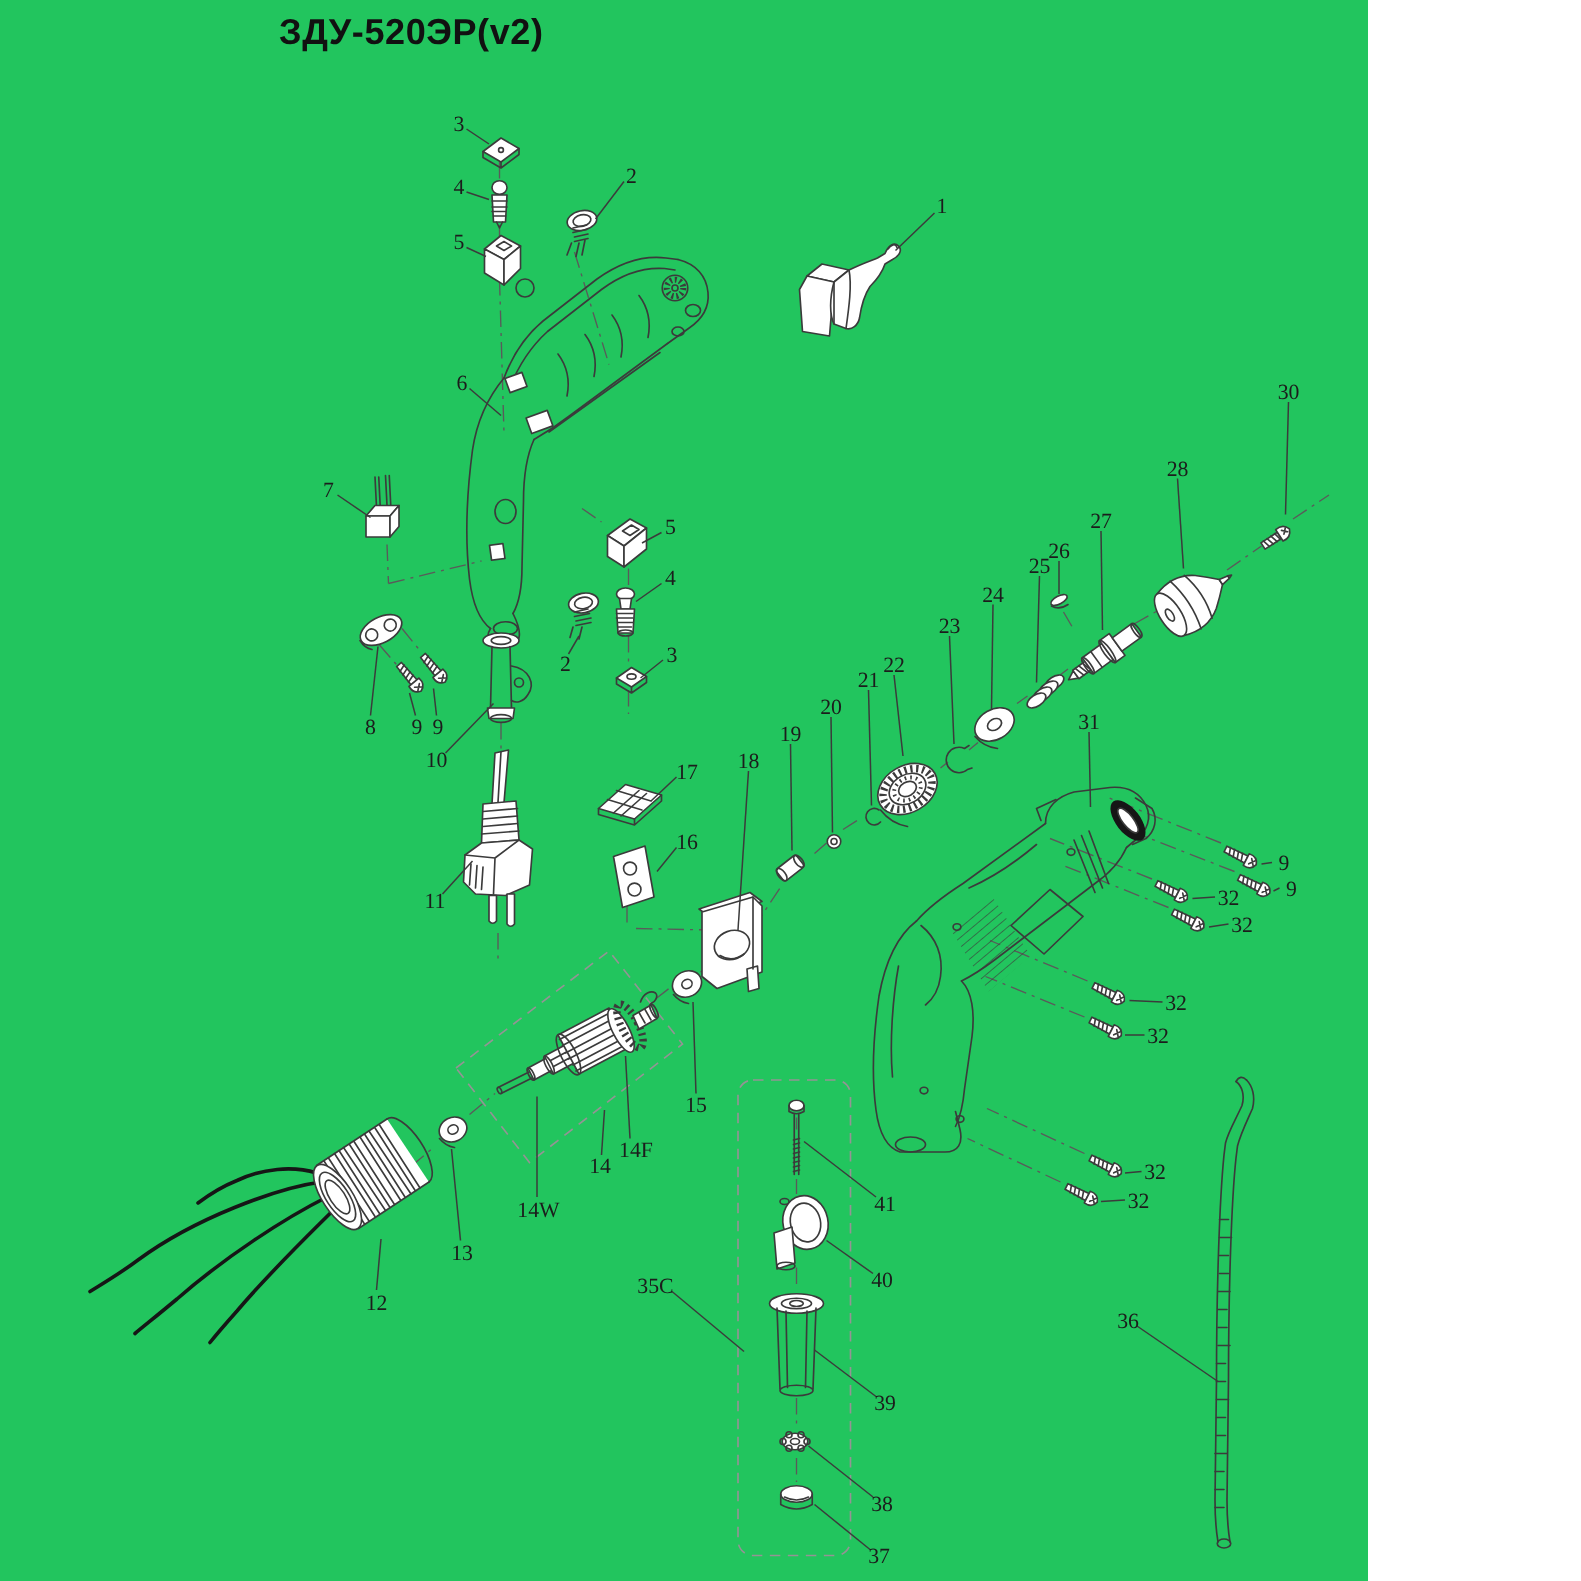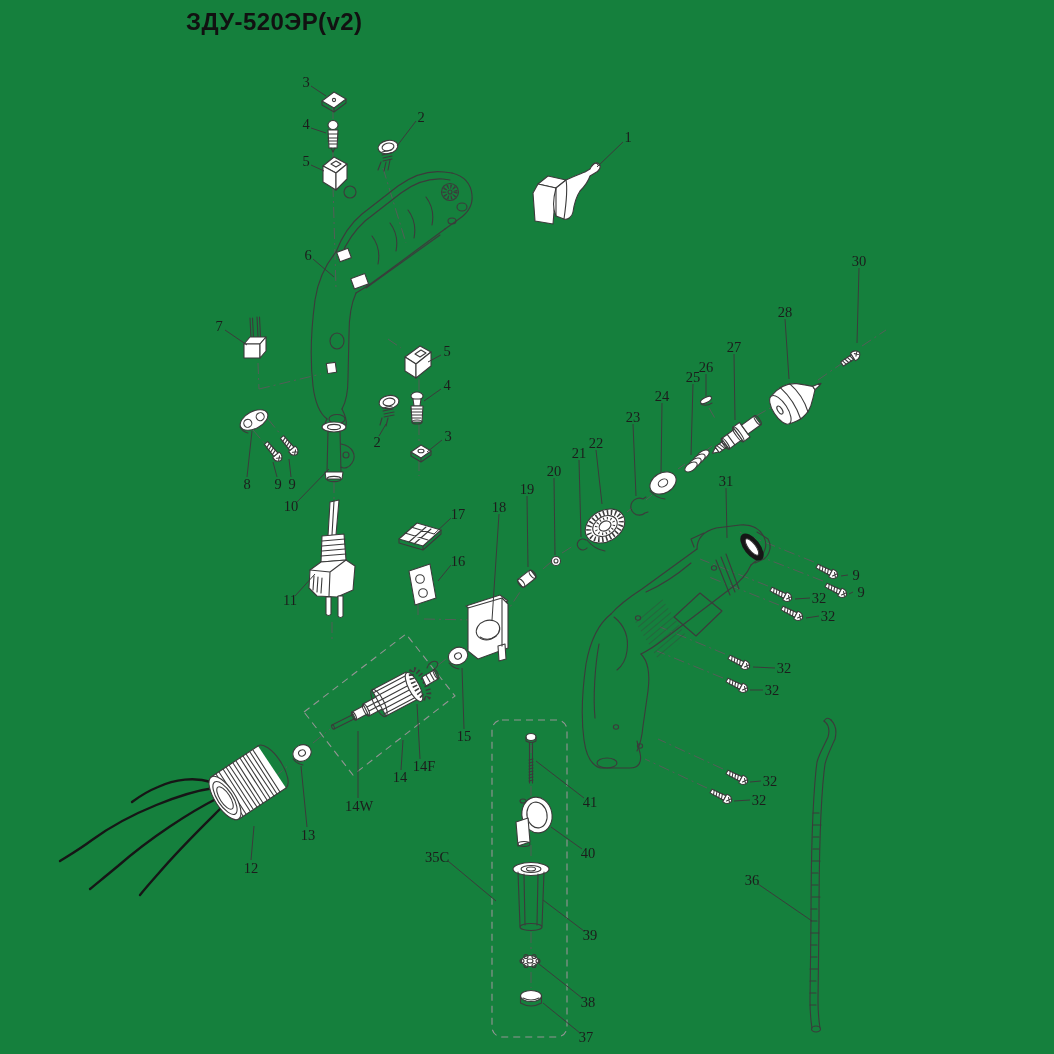--- a/index.html
+++ b/index.html
@@ -1,16 +1,16 @@
 <!DOCTYPE html>
 <html><head>
 <meta charset="utf-8">
 <style>
   html,body{margin:0;padding:0;background:#fff}
-  .stage{position:relative;width:1054px;height:1054px;background:#15803d;overflow:hidden;font-family:"Liberation Sans",sans-serif}
+  .stage{position:relative;width:912px;height:1054px;background:#22c55e;overflow:hidden;font-family:"Liberation Sans",sans-serif}
   .title{position:absolute;left:186px;top:8px;font-size:24px;font-weight:bold;color:#111;letter-spacing:.4px;white-space:nowrap}
   svg{position:absolute;left:0;top:0}
   .ln{fill:none;stroke:#3b3b3b;stroke-width:1.1;stroke-linecap:round;stroke-linejoin:round}
   .fw{fill:#fff}
   .cl{stroke:#5a5a5a;stroke-width:.9;stroke-dasharray:11 4 2 4;fill:none}
   .box{stroke:#949494;stroke-width:1.1;stroke-dasharray:7 5;fill:none}
   .leader{stroke:#3b3b3b;stroke-width:1;fill:none}
   .callout{font-family:"Liberation Serif",serif;font-size:14.5px;fill:#1c1c1c;text-anchor:middle}
   .wire{fill:none;stroke:#161616;stroke-width:2.4;stroke-linecap:round}
   .t1{fill:none;stroke:#3b3b3b;stroke-width:5;stroke-dasharray:1.5 2.4}

